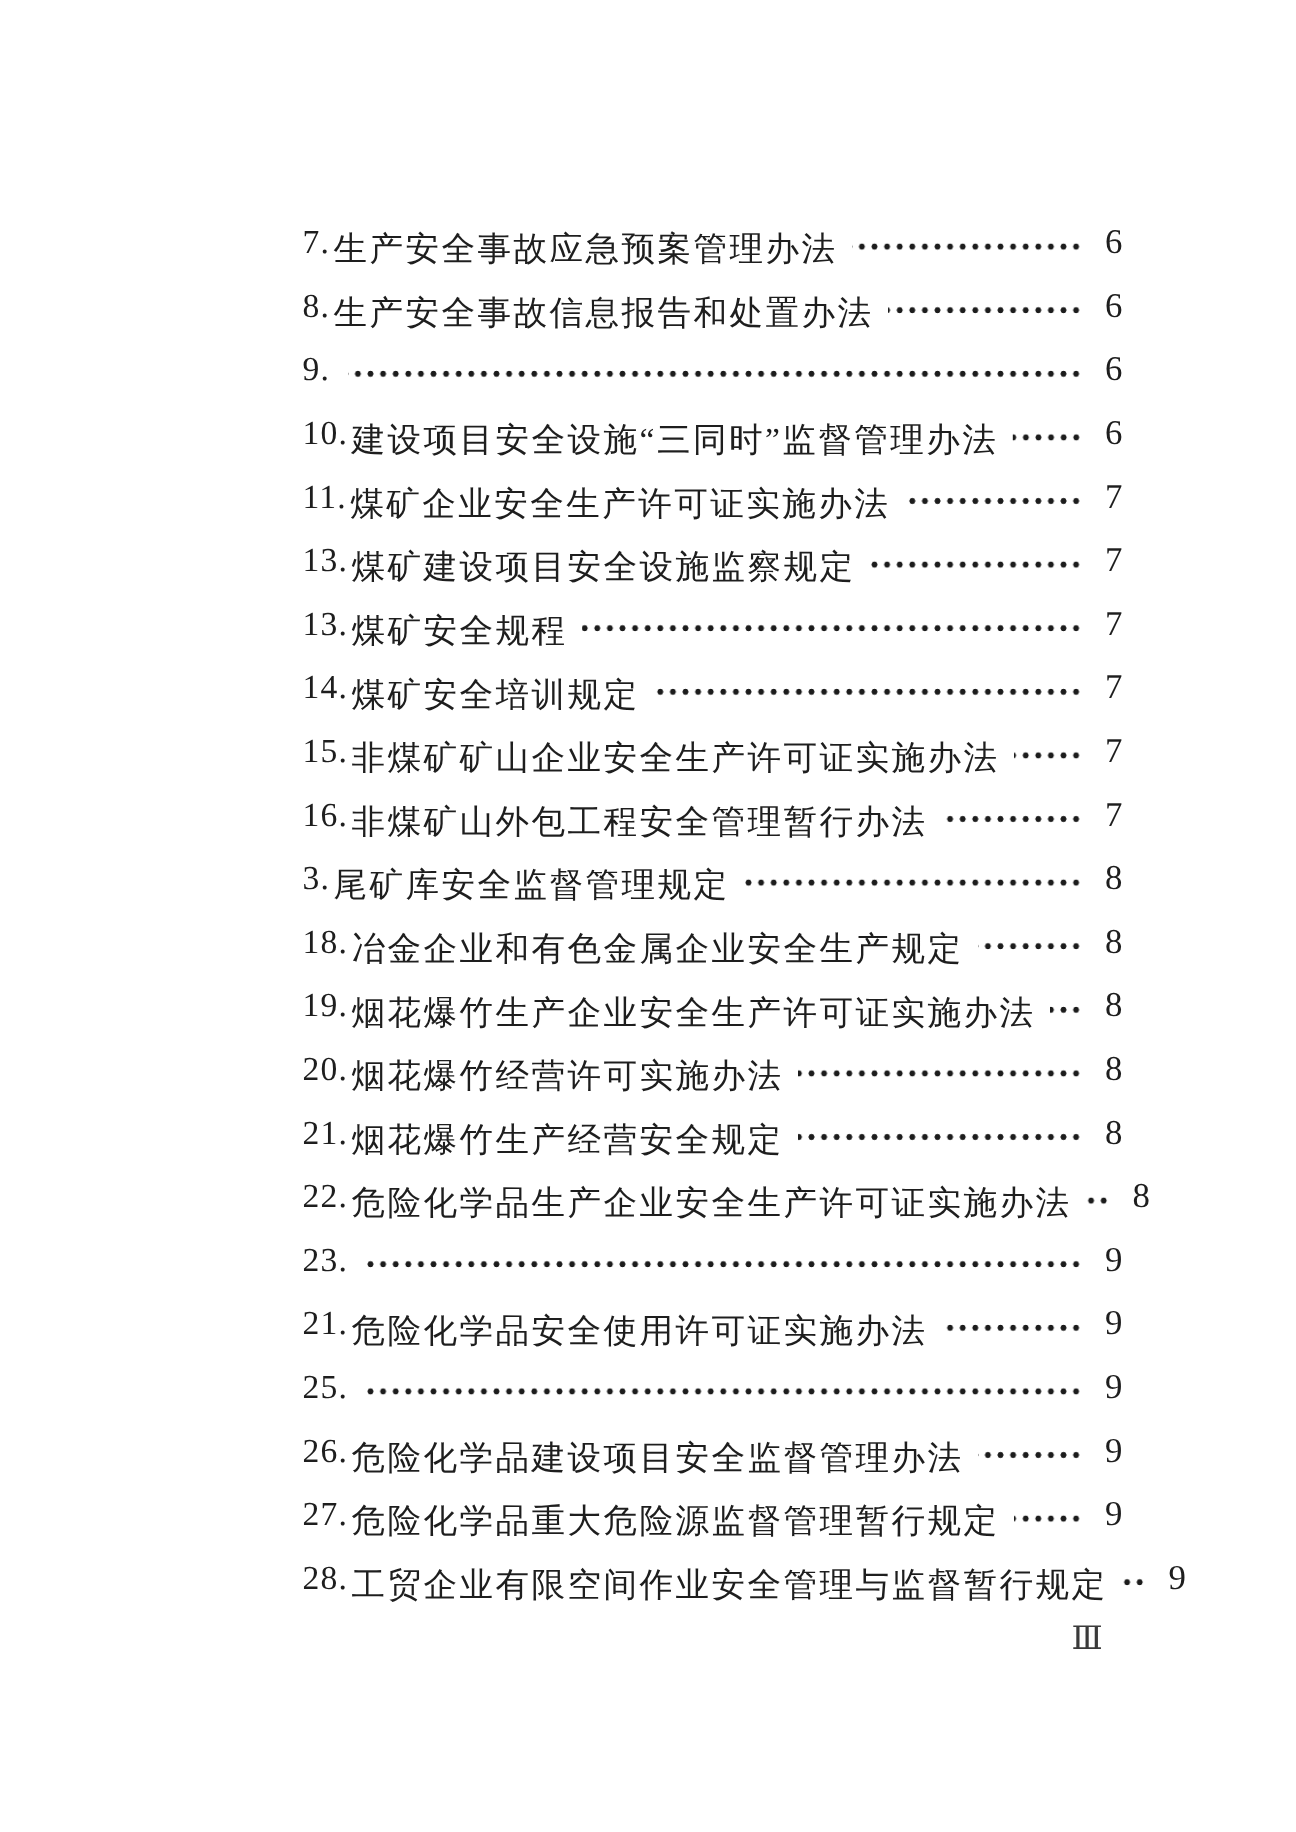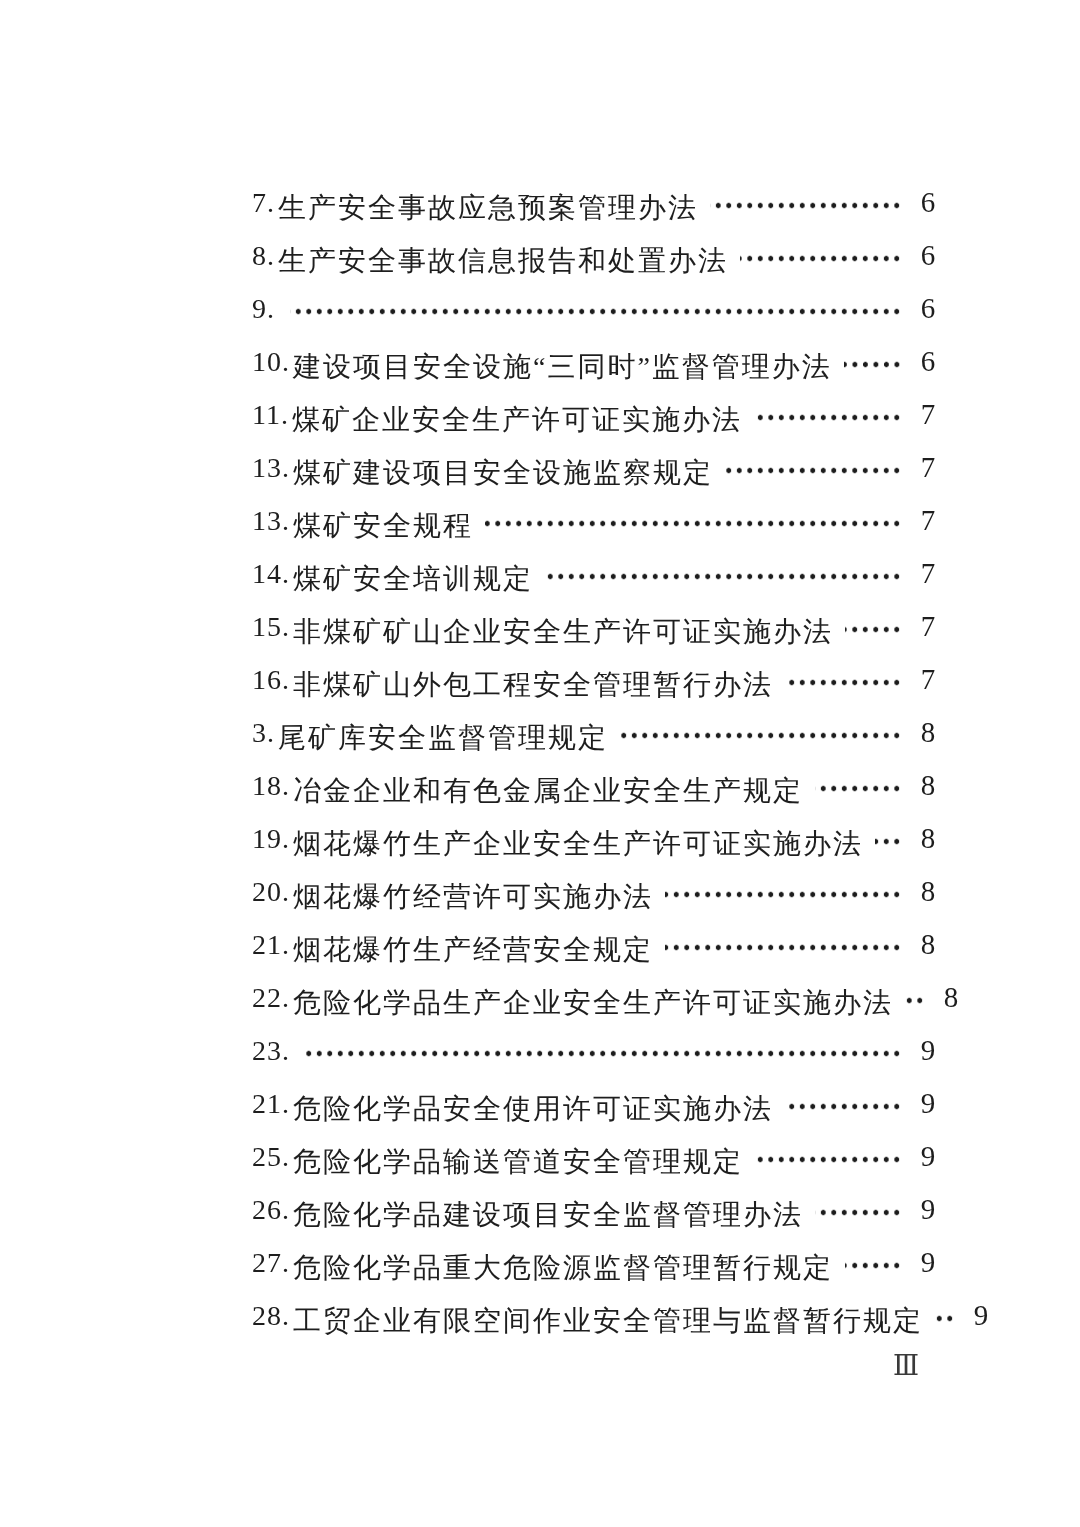--- a/index.html
+++ b/index.html
@@ -192,21 +192,20 @@
 
   <div class="row">
     <span class="num">21.</span>
     <span class="title">危险化学品安全使用许可证实施办法</span>
     <span class="leader"></span>
     <span class="pagenum">9</span>
   </div>
 
   <div class="row">
     <span class="num">25.</span>
-    <span class="title">危险化学品输送管道安全管理规定</span>
     <span class="leader"></span>
     <span class="pagenum">9</span>
   </div>
 
   <div class="row">
     <span class="num">26.</span>
     <span class="title">危险化学品建设项目安全监督管理办法</span>
     <span class="leader"></span>
     <span class="pagenum">9</span>
   </div>

